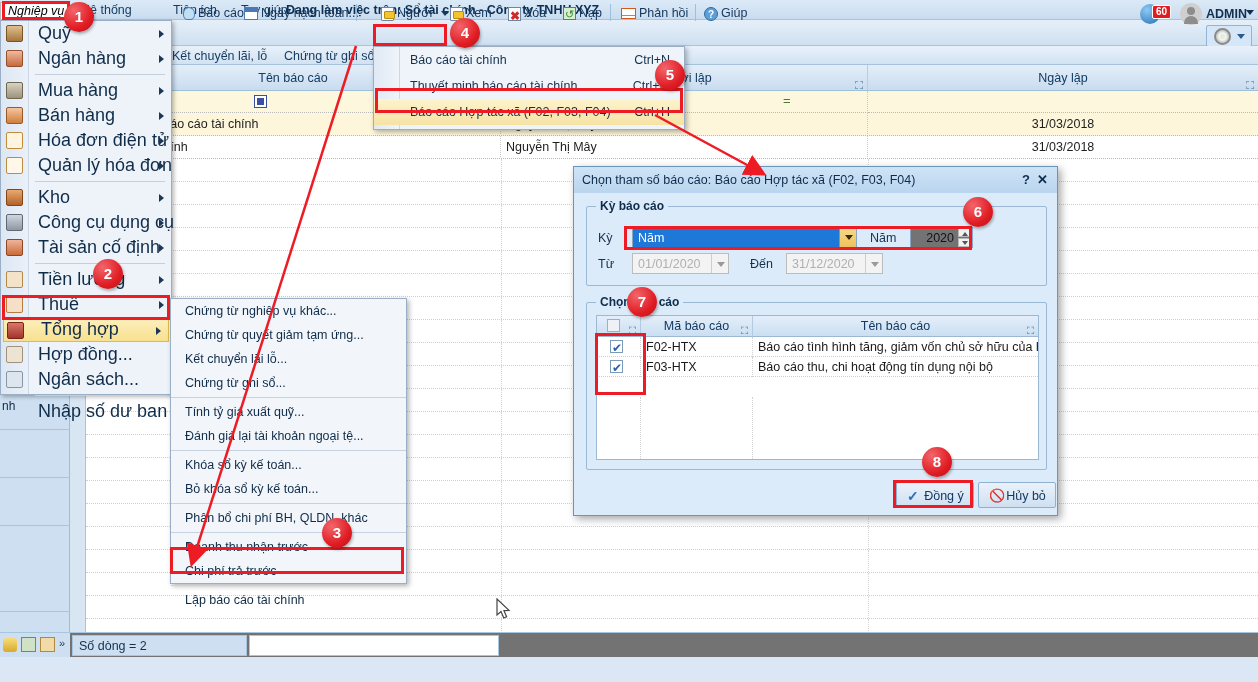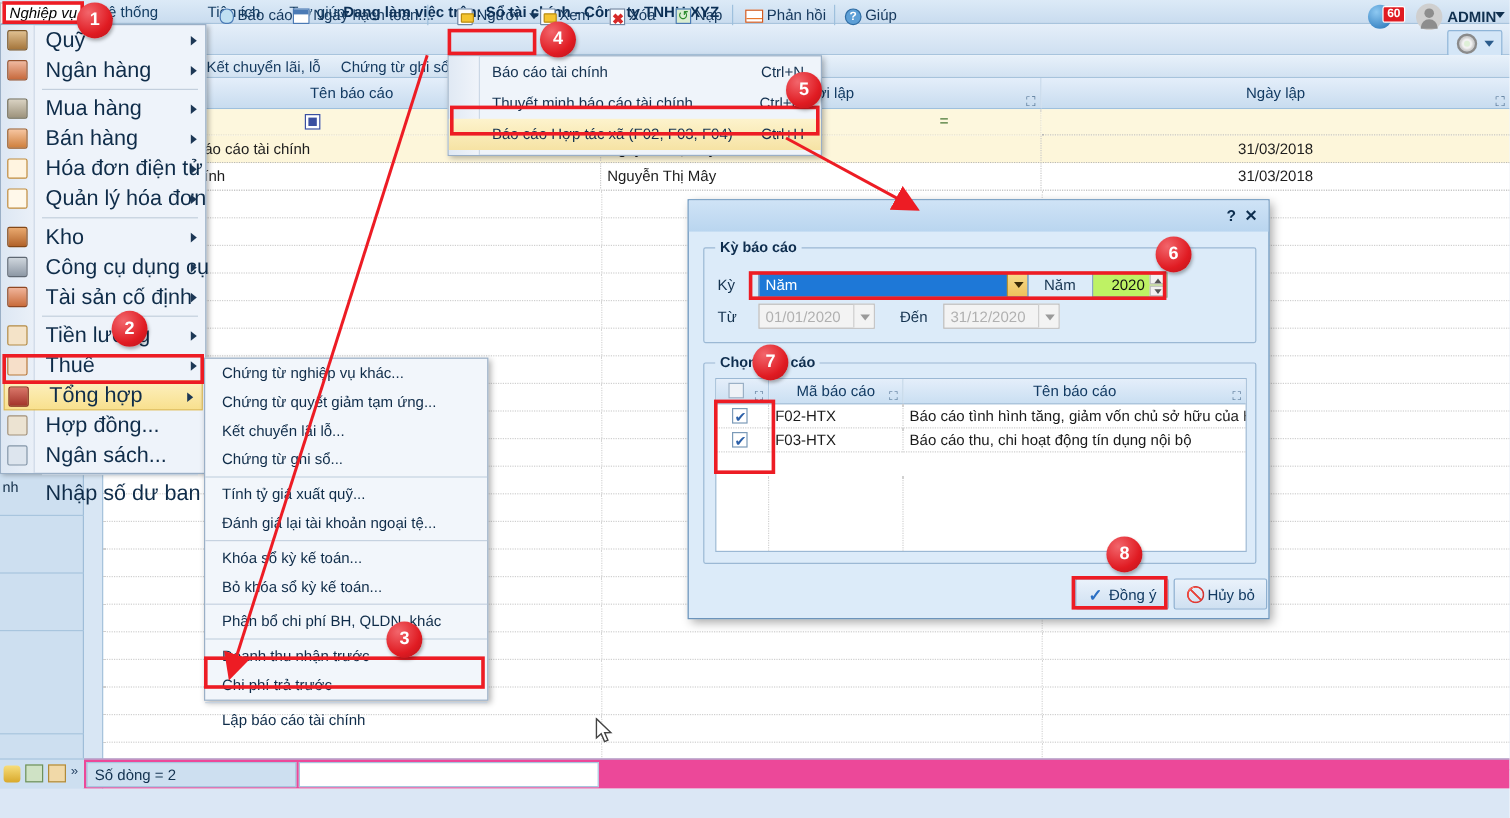--- a/index.html
+++ b/index.html
@@ -100,21 +100,21 @@
   }
   .grow{
     position:absolute; height:23px; line-height:23px; font-size:12.5px; color:#1d1d1d;
     border-bottom:1px dotted #b9b9b9; white-space:nowrap; overflow:hidden;
   }
   .gcell{ position:absolute; height:23px; line-height:23px; border-right:1px dotted #c9c9c9; padding-left:5px; overflow:hidden;}
   .emptyrow{ position:absolute; left:16px; width:1172px; height:23px; border-bottom:1px dotted #cfcfcf;}
   .emptyrow i{ position:absolute; top:0; bottom:0; border-right:1px dotted #d5d5d5;}
   .statusbar{
     position:absolute; left:0; bottom:0; width:1188px; height:25px;
-    background:#ec4899; border-top:1px solid #a8c5de; font-size:12.5px; color:#12314f;
+    background:#737373; border-top:1px solid #a8c5de; font-size:12.5px; color:#12314f;
     line-height:25px;
   }
   .statusbar .seg{ position:absolute; top:2px; height:21px; border:1px solid #a8c5de; background:#cddff0;}
   .statusbar .txt{ position:absolute; left:6px; top:0; line-height:25px;}
 
   
   .menupanel{
     position:absolute; background:#eef3fa; border:1px solid #9aafc6;
     box-shadow:2px 2px 4px rgba(0,0,0,.28); z-index:40;
   }
@@ -174,21 +174,21 @@
     border-top:5px solid #3a2a06;border-left:4px solid transparent;border-right:4px solid transparent;}
   .combo.sel{ background:#1e78d7; }
   .combo .val{ position:absolute; left:5px; top:0; bottom:0; line-height:20px; font-size:12.5px;}
   .combo.sel .val{ color:#fff; }
   .combo.dis{ background:#f3f3f3; border:1px solid #bcbcbc; }
   .combo.dis .val{ color:#b0b0b0; }
   .combo .dbtn{ position:absolute; right:0; top:0; bottom:0; width:17px;
     background:#f3f3f3; border-left:1px solid #cecece;}
   .combo .dbtn:after{content:"";position:absolute;left:5px;top:8px;width:0;height:0;
     border-top:5px solid #9a9a9a;border-left:4px solid transparent;border-right:4px solid transparent;}
-  .spinbox{ position:absolute; background:#bef264; border:1px solid #8aa6c2;}
+  .spinbox{ position:absolute; background:#737373; border:1px solid #8aa6c2;}
   .spinbox .v{ position:absolute; right:18px; top:0; bottom:0; line-height:20px; font-size:12.5px; color:#111;}
   .spinbox .up,.spinbox .dn{ position:absolute; right:1px; width:13px; height:9px;
     background:#f1f1f1; border:1px solid #b9b9b9;}
   .spinbox .up{ top:0; } .spinbox .dn{ bottom:0; }
   .spinbox .up:after{content:"";position:absolute;left:3px;top:3px;width:0;height:0;
     border-bottom:4px solid #555;border-left:3px solid transparent;border-right:3px solid transparent;}
   .spinbox .dn:after{content:"";position:absolute;left:3px;top:2px;width:0;height:0;
     border-top:4px solid #555;border-left:3px solid transparent;border-right:3px solid transparent;}
   .yearlbl{ position:absolute; font-size:12.5px; color:#14324f; }
 
@@ -538,20 +538,21 @@
     <span class="sc">Ctrl+M</span>
   </div>
   <div class="add-mi hl">
     <span>Báo cáo Hợp tác xã (F02, F03, F04)</span>
     <span class="sc">Ctrl+H</span>
   </div>
 </div>
 
 <div class="dialog">
   <div class="dlg-title">
+    <span>Chọn tham số báo cáo: Báo cáo Hợp tác xã (F02, F03, F04)</span>
     <span class="qm">?</span>
     <span class="cl">✕</span>
   </div>
 
   <div class="group" style="left:12px;top:39px;width:461px;height:80px;">
     <span class="glabel">Kỳ báo cáo</span>
     <span class="flabel" style="left:11px;top:24px;">Kỳ</span>
     <div class="combo sel" style="left:45px;top:20px;width:225px;height:21px;">
       <span class="val" style="line-height:20px;">Năm</span>
       <span class="btn"></span>

